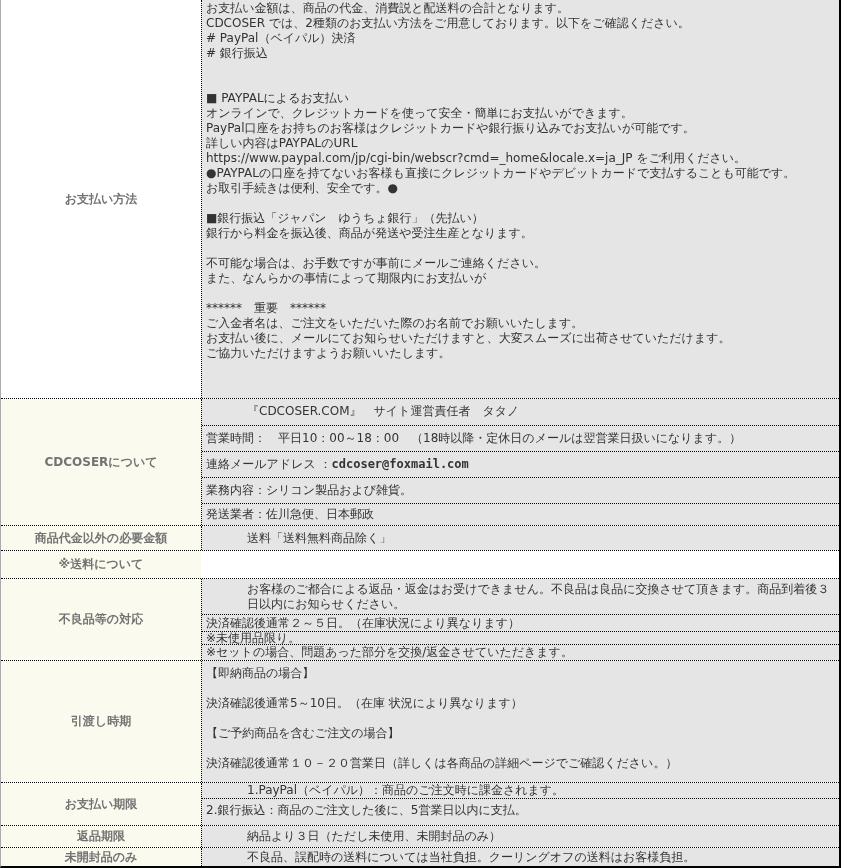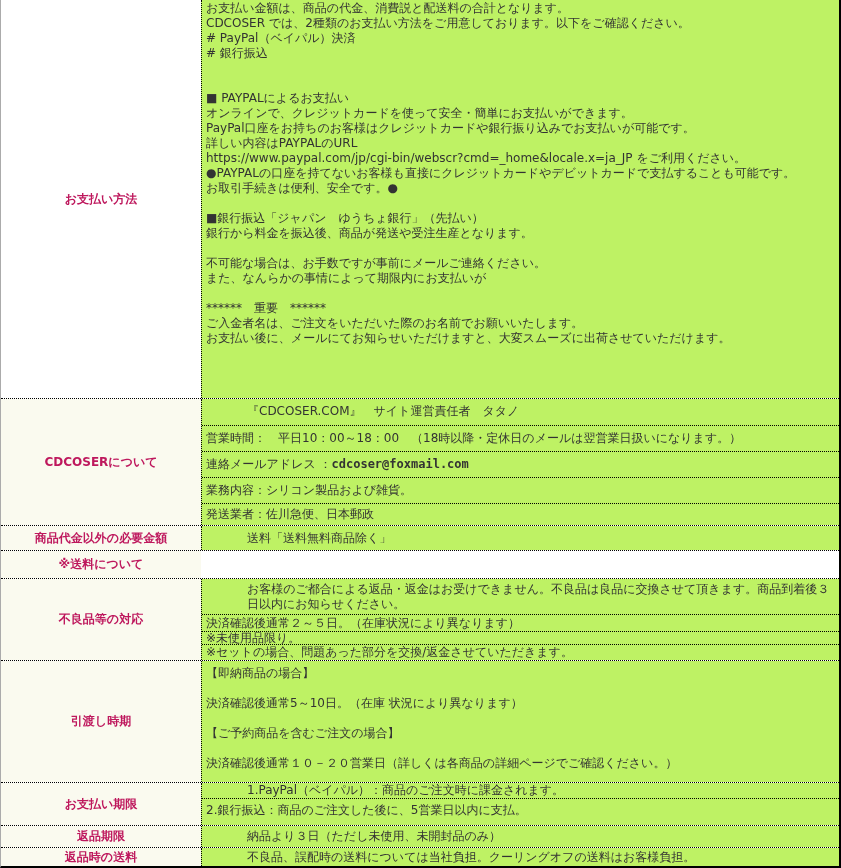--- a/index.html
+++ b/index.html
@@ -9,25 +9,25 @@
     border-right:2px solid #000;
     border-bottom:2px solid #000;
     font-family:"DejaVu Sans","Liberation Sans",sans-serif;
     font-size:12px;color:#333;
   }
   .trow{display:flex;box-sizing:border-box;border-top:1px dotted #000;width:100%;}
   .trow.first{border-top:none;}
   .lcell{
     flex:0 0 200px;width:200px;box-sizing:border-box;
     display:flex;align-items:center;justify-content:center;
-    font-weight:bold;color:#be185d;text-align:center;
+    font-weight:bold;color:#737373;text-align:center;
     line-height:15px;padding:0 6px;
   }
   .lcell.cream{background:#fafaef;}
-  .rcol{flex:1;min-width:0;box-sizing:border-box;border-left:1px dotted #000;display:flex;flex-direction:column;background:#bef264;}
+  .rcol{flex:1;min-width:0;box-sizing:border-box;border-left:1px dotted #000;display:flex;flex-direction:column;background:#e5e5e5;}
   .sub{
     box-sizing:border-box;border-top:1px dotted #000;
     display:flex;align-items:center;
     padding:0 4px;line-height:15px;white-space:pre-wrap;
   }
   .sub.first{border-top:none;padding-left:45px;}
   .paras{box-sizing:border-box;padding:1px 4px;}
   .pline{min-height:15px;line-height:15px;white-space:pre-wrap;}
   .mail-value{font-weight:bold;font-family:"DejaVu Sans Mono","Liberation Mono",monospace;}
 </style>
@@ -56,20 +56,21 @@
         <div class="pline"></div>
         <div class="pline">■銀行振込「ジャパン　ゆうちょ銀行」（先払い）</div>
         <div class="pline">銀行から料金を振込後、商品が発送や受注生産となります。</div>
         <div class="pline"></div>
         <div class="pline">不可能な場合は、お手数ですが事前にメールご連絡ください。</div>
         <div class="pline">また、なんらかの事情によって期限内にお支払いが</div>
         <div class="pline"></div>
         <div class="pline">******　重要　******</div>
         <div class="pline">ご入金者名は、ご注文をいただいた際のお名前でお願いいたします。</div>
         <div class="pline">お支払い後に、メールにてお知らせいただけますと、大変スムーズに出荷させていただけます。</div>
+        <div class="pline">ご協力いただけますようお願いいたします。</div>
       </div>
     </div>
   </div>
 
   <div class="trow" style="height:127px">
     <div class="lcell cream">CDCOSERについて</div>
     <div class="rcol">
       <div class="sub first" style="height:26px">『CDCOSER.COM』　サイト運営責任者　タタノ</div>
       <div class="sub" style="height:26px">営業時間：　平日10：00～18：00　（18時以降・定休日のメールは翌営業日扱いになります。）</div>
       <div class="sub" style="height:27px"><span>連絡メールアドレス ：</span><span class="mail-value">cdcoser@foxmail.com</span></div>
@@ -123,19 +124,19 @@
   </div>
 
   <div class="trow" style="height:22px">
     <div class="lcell cream">返品期限</div>
     <div class="rcol">
       <div class="sub first" style="height:100%">納品より３日（ただし未使用、未開封品のみ）</div>
     </div>
   </div>
 
   <div class="trow" style="height:19px">
-    <div class="lcell cream">返品時の送料</div>
+    <div class="lcell cream">未開封品のみ</div>
     <div class="rcol">
       <div class="sub first" style="height:100%">不良品、誤配時の送料については当社負担。クーリングオフの送料はお客様負担。</div>
     </div>
   </div>
 
 </div>
 
 </body></html>

